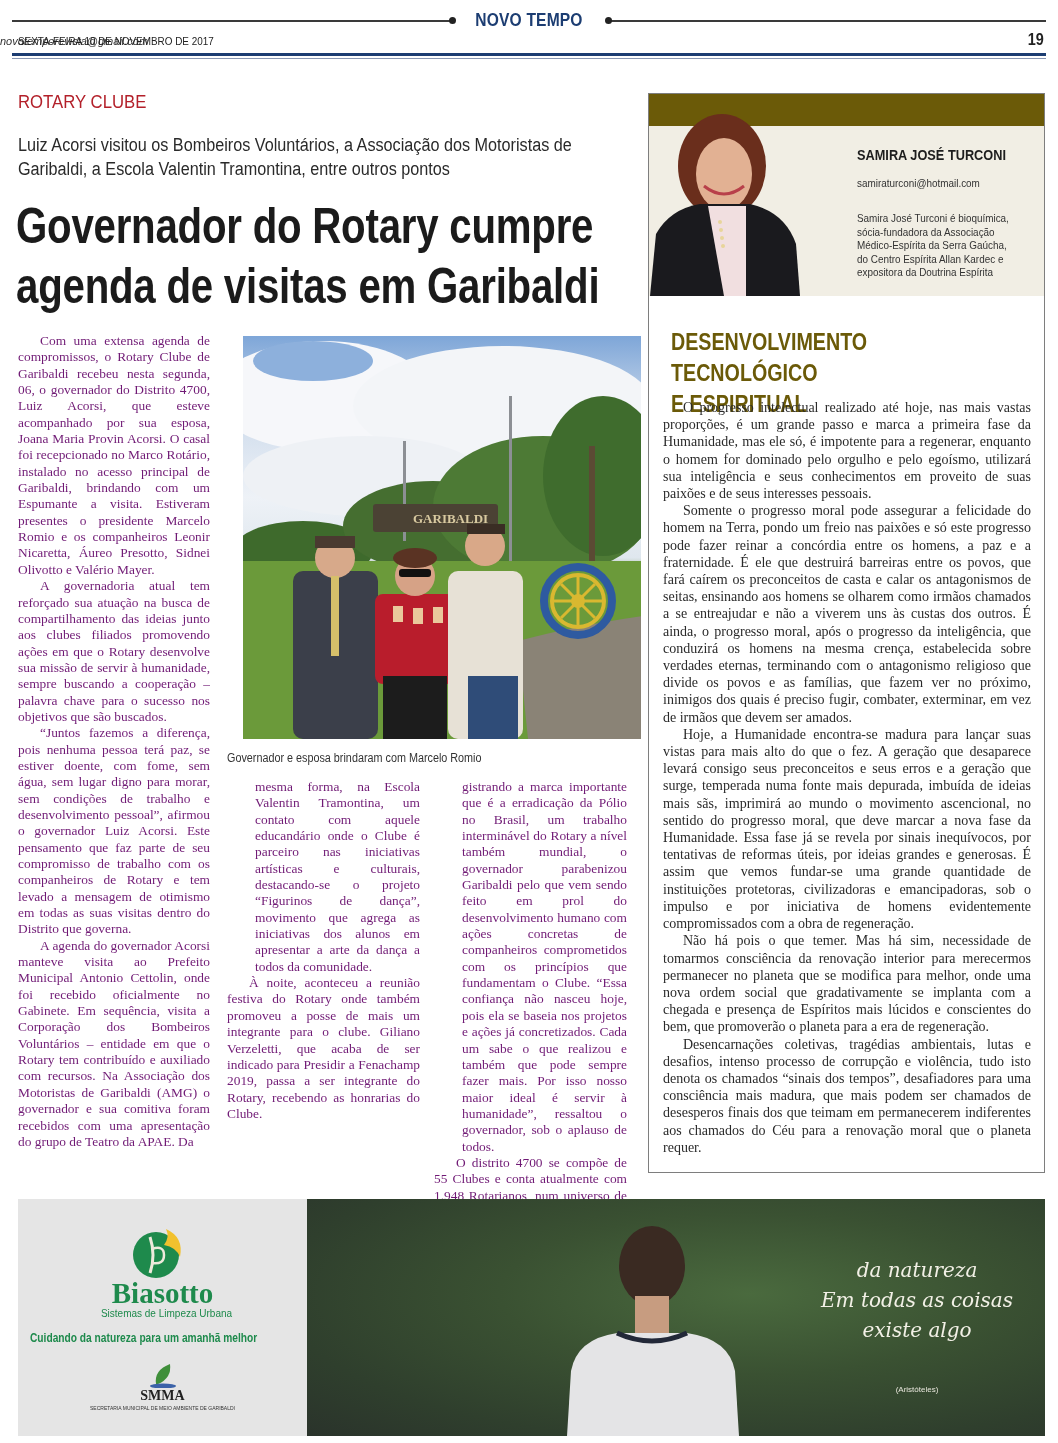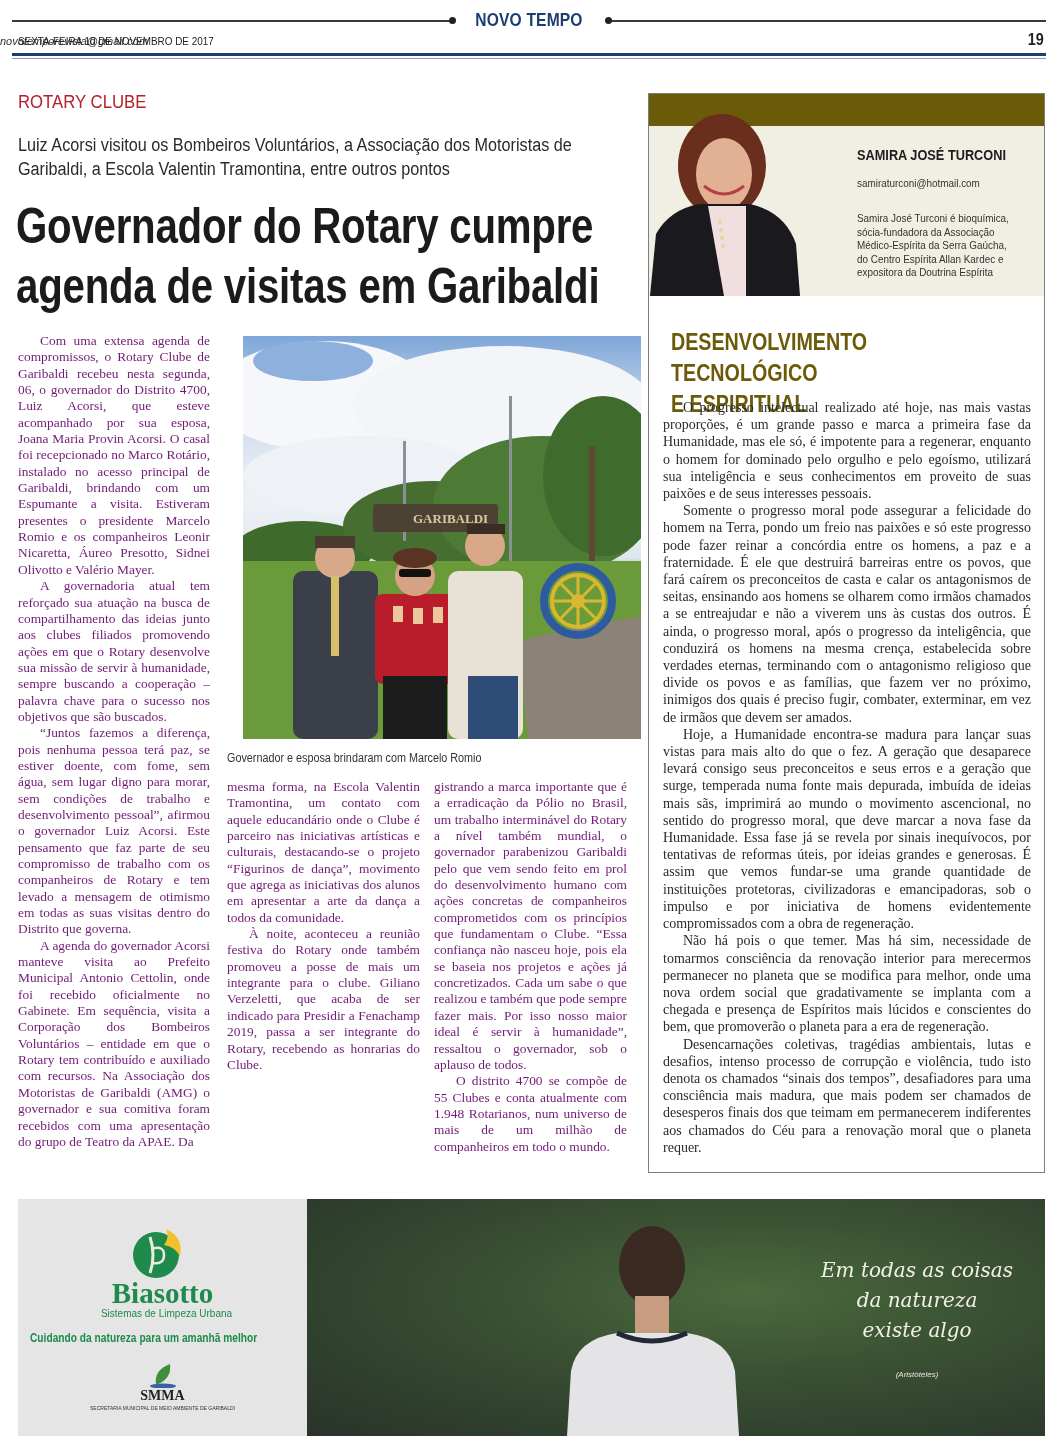--- a/index.html
+++ b/index.html
@@ -21,21 +21,21 @@
 
   
   .kicker { position: absolute; left: 18px; top: 92px; font-size: 18px; color: #b3202a; transform: scaleX(0.93); transform-origin: left; }
   .subhead { position: absolute; left: 18px; top: 133px; width: 680px; font-size: 18px; line-height: 24px; color: #2a2a2a;
     transform: scaleX(0.9); transform-origin: left; }
   .headline { position: absolute; left: 16px; top: 196px; width: 760px; font-size: 50px; line-height: 60px; font-weight: bold; color: #1b1b1b;
     transform: scaleX(0.805); transform-origin: left; letter-spacing: -0.3px; }
 
   .col { position: absolute; font-family: Liberation Serif, serif; font-size: 13.4px; line-height: 16.35px; color: #701a75; text-align: justify; }
   .col p { text-indent: 22px; }
-  .col p.noindent { text-indent: 0; }
+  .col p.noindent { text-indent: 0; margin-left: 28px; }
   .col1 { left: 18px; top: 333px; width: 192px; }
   .col2 { left: 227px; top: 779px; width: 193px; }
   .col3 { left: 434px; top: 779px; width: 193px; }
 
   .photo { position: absolute; left: 227px; top: 336px; width: 398px; height: 403px; overflow: hidden;
     background: linear-gradient(#7ea6d8 0%, #cfdcec 20%, #eef2f7 40%, #dfe7ee 55%, #6c8a4a 62%, #5f8a3b 72%, #7aa045 100%); margin-left: 16px; }
   .photo svg { position: absolute; left: 0; top: 0; }
   .caption { position: absolute; left: 227px; top: 751px; font-size: 12px; color: #333; transform: scaleX(0.9); transform-origin: left; }
 
   
@@ -58,21 +58,21 @@
     background: radial-gradient(ellipse at 60% 40%, #4a6a3e 0%, #3a5132 40%, #2f3f2d 75%, #2a332b 100%); }
   .ad-logo { position: absolute; left: 112px; top: 28px; }
   .ad-brand { position: absolute; left: 0; width: 289px; top: 78px; text-align: center; font-family: "Liberation Serif", serif; font-size: 29px; font-weight: bold; color: #1e8a4c; }
   .ad-sub { position: absolute; left: 4px; width: 289px; top: 109px; text-align: center; font-size: 10px; color: #1e8a4c; }
   .ad-tag { position: absolute; left: 12px; top: 132px; font-size: 12px; font-weight: bold; color: #1e8a4c; transform: scaleX(0.85); transform-origin: left; white-space: nowrap; }
   .ad-smma-leaf { position: absolute; left: 132px; top: 163px; }
   .ad-smma { position: absolute; left: 0; width: 289px; top: 189px; text-align: center; font-family: "Liberation Serif", serif; font-size: 14px; font-weight: bold; color: #222; }
   .ad-smma-sub { position: absolute; left: 0; width: 289px; top: 206px; text-align: center; font-size: 5px; color: #333; line-height: 6px; }
   .ad-person { position: absolute; left: 250px; top: 22px; }
   .ad-quote { position: absolute; left: 470px; top: 56px; width: 280px; text-align: center; font-family: "DejaVu Serif", serif; font-style: italic; font-size: 20px; line-height: 30px; color: #f2f0e6; }
-  .ad-quote-author { position: absolute; left: 470px; top: 171px; width: 280px; text-align: center; font-size: 8px; font-style: italic; color: #e8e6dc; }
+  .ad-quote-author { position: absolute; left: 470px; top: 186px; width: 280px; text-align: center; font-size: 8px; color: #e8e6dc; }
 </style>
 </head>
 <body>
 
 <div class="hdr-line-top" style="left:12px; width:438px;"></div>
 <div class="hdr-dot" style="left:449px;"></div>
 <div class="hdr-line-top" style="left:610px; width:436px;"></div>
 <div class="hdr-dot" style="left:605px;"></div>
 <div class="masthead">NOVO TEMPO</div>
 <div class="masthead-email">novotemporevista@gmail.com</div>
@@ -216,19 +216,19 @@
     <div class="ad-smma-sub">SECRETARIA MUNICIPAL DE MEIO AMBIENTE DE GARIBALDI</div>
   </div>
   <div class="ad-right">
     <svg class="ad-person" width="190" height="215" viewBox="0 0 190 215">
       <ellipse cx="95" cy="45" rx="33" ry="40" fill="#3a2a22"></ellipse>
       <rect x="78" y="75" width="34" height="40" fill="#c79c80"></rect>
       <path d="M 10 215 L 14 150 Q 20 118 60 112 L 130 112 Q 172 118 178 150 L 182 215 Z" fill="#e4e4e6"></path>
       <path d="M 60 112 Q 95 128 130 112" stroke="#222838" stroke-width="5" fill="none"></path>
     </svg>
     <div class="ad-quote">
+      <div>da natureza</div>
       <div>Em todas as coisas</div>
-      <div>da natureza</div>
       <div>existe algo</div>
     </div>
     <div class="ad-quote-author">(Aristóteles)</div>
   </div>
 </div>
 
 </body></html>

